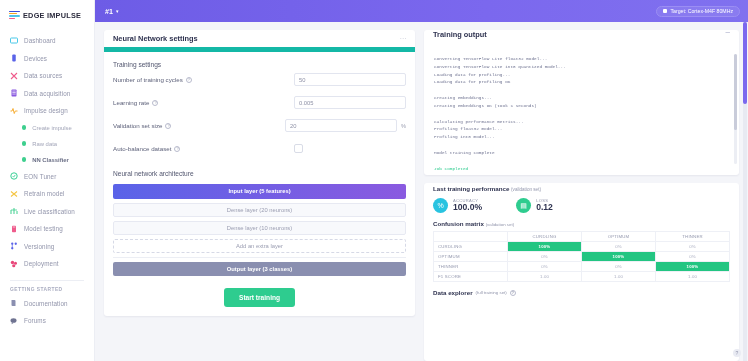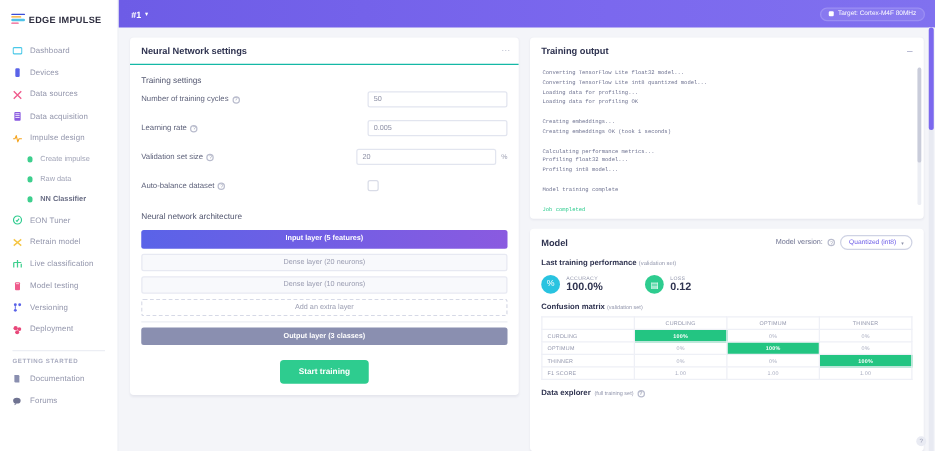--- a/index.html
+++ b/index.html
@@ -65,21 +65,21 @@
   .content { flex: 1; display: flex; gap: 9px; padding: 8px 9px 0 9px; overflow: hidden; }
   .col-left { width: 311px; flex: 0 0 311px; }
   .col-right { flex: 1; display: flex; flex-direction: column; gap: 8px; min-width: 0;}
 
   .card { background: #ffffff; border-radius: 3px; box-shadow: 0 1px 2px rgba(38,45,90,.07); }
 
   
   .nn-card { position: relative; overflow: hidden; }
   .card-head {
     height: 22px; display: flex; align-items: center; padding: 0 9px;
-    border-bottom: 1px solid #14b8a6;
+    border-bottom: 5px solid #14b8a6;
   }
   .card-title { font-size: 7.4px; color: #2f3350; font-weight: bold; }
   .kebab { margin-left: auto; color: #b3b6c8; font-size: 7px; letter-spacing: 0; line-height: 6px; cursor: pointer; writing-mode: vertical-rl;}
 
   .sec-title { font-size: 6.6px; color: #52566f; padding: 9px 9px 0 9px; }
 
   .field-row { display: flex; align-items: center; padding: 0 9px; height: 23px; }
   .field-label { font-size: 6.2px; color: #5b5f78; display: flex; align-items: center; gap: 3px; }
   .qm { width: 6px; height: 6px; border-radius: 50%; border: .7px solid #b9bccd; color: #a4a7ba;
         font-size: 4.3px; display: inline-flex; align-items: center; justify-content: center; flex: 0 0 6px;}
@@ -108,21 +108,21 @@
   .layer-sep { height: 1px; background: #eceef4; margin: 3px 0 4px 0; }
   .layer-output { background: #8a8fb0; color: #ffffff; font-weight: bold; height: 14.5px; }
   .train-wrap { display: flex; justify-content: center; padding: 8px 0 9px 0; }
   .btn-train {
     background: #2ecc8f; color: #ffffff; font-size: 6.6px; font-weight: bold;
     border: none; border-radius: 3px; padding: 6px 15px; cursor: pointer;
   }
 
   
   .out-card { height: 145px; position: relative; overflow: hidden; }
-  .out-head { height: 21px; display: flex; align-items: center; padding: 0 9px; gap: 24px; }
+  .out-head { height: 21px; display: flex; align-items: flex-start; padding: 0 9px; gap: 24px; }
   .dash { margin-left: auto; color: #9b9ec0; font-size: 8px; line-height: 4px; cursor: pointer;}
   .log {
     padding: 4px 10px 6px 10px; font-family: "Liberation Mono", monospace;
     font-size: 4.4px; line-height: 1.78; color: #6f7391; white-space: pre; overflow: hidden;
   }
   .log-ok { color: #2ecc8f; }
   .log-scroll {
     position: absolute; right: 2px; top: 24px; width: 3px; height: 110px;
     background: #eceef4; border-radius: 2px;
   }
@@ -407,31 +407,20 @@
 
 Model training complete
 
 </span><span class="log-ok">Job completed</span></div>
           <div class="log-scroll">
               <i></i>
             </div>
         </div>
 
         <div class="card model-card">
-          <div class="model-head">
-            <span class="card-title">Model</span>
-            <span class="mv-wrap">
-              <span class="mv-label">Model version:</span>
-              <span class="qm">?</span>
-              <span class="mv-sel">
-                <span>Quantized (int8)</span>
-                <span class="mv-caret">▾</span>
-              </span>
-            </span>
-          </div>
 
           <div class="perf-title">
             <span>Last training performance</span>
             <small>(validation set)</small>
           </div>
 
           <div class="metrics">
             <div class="metric">
               <span class="m-circ m-acc">%</span>
               <span>

